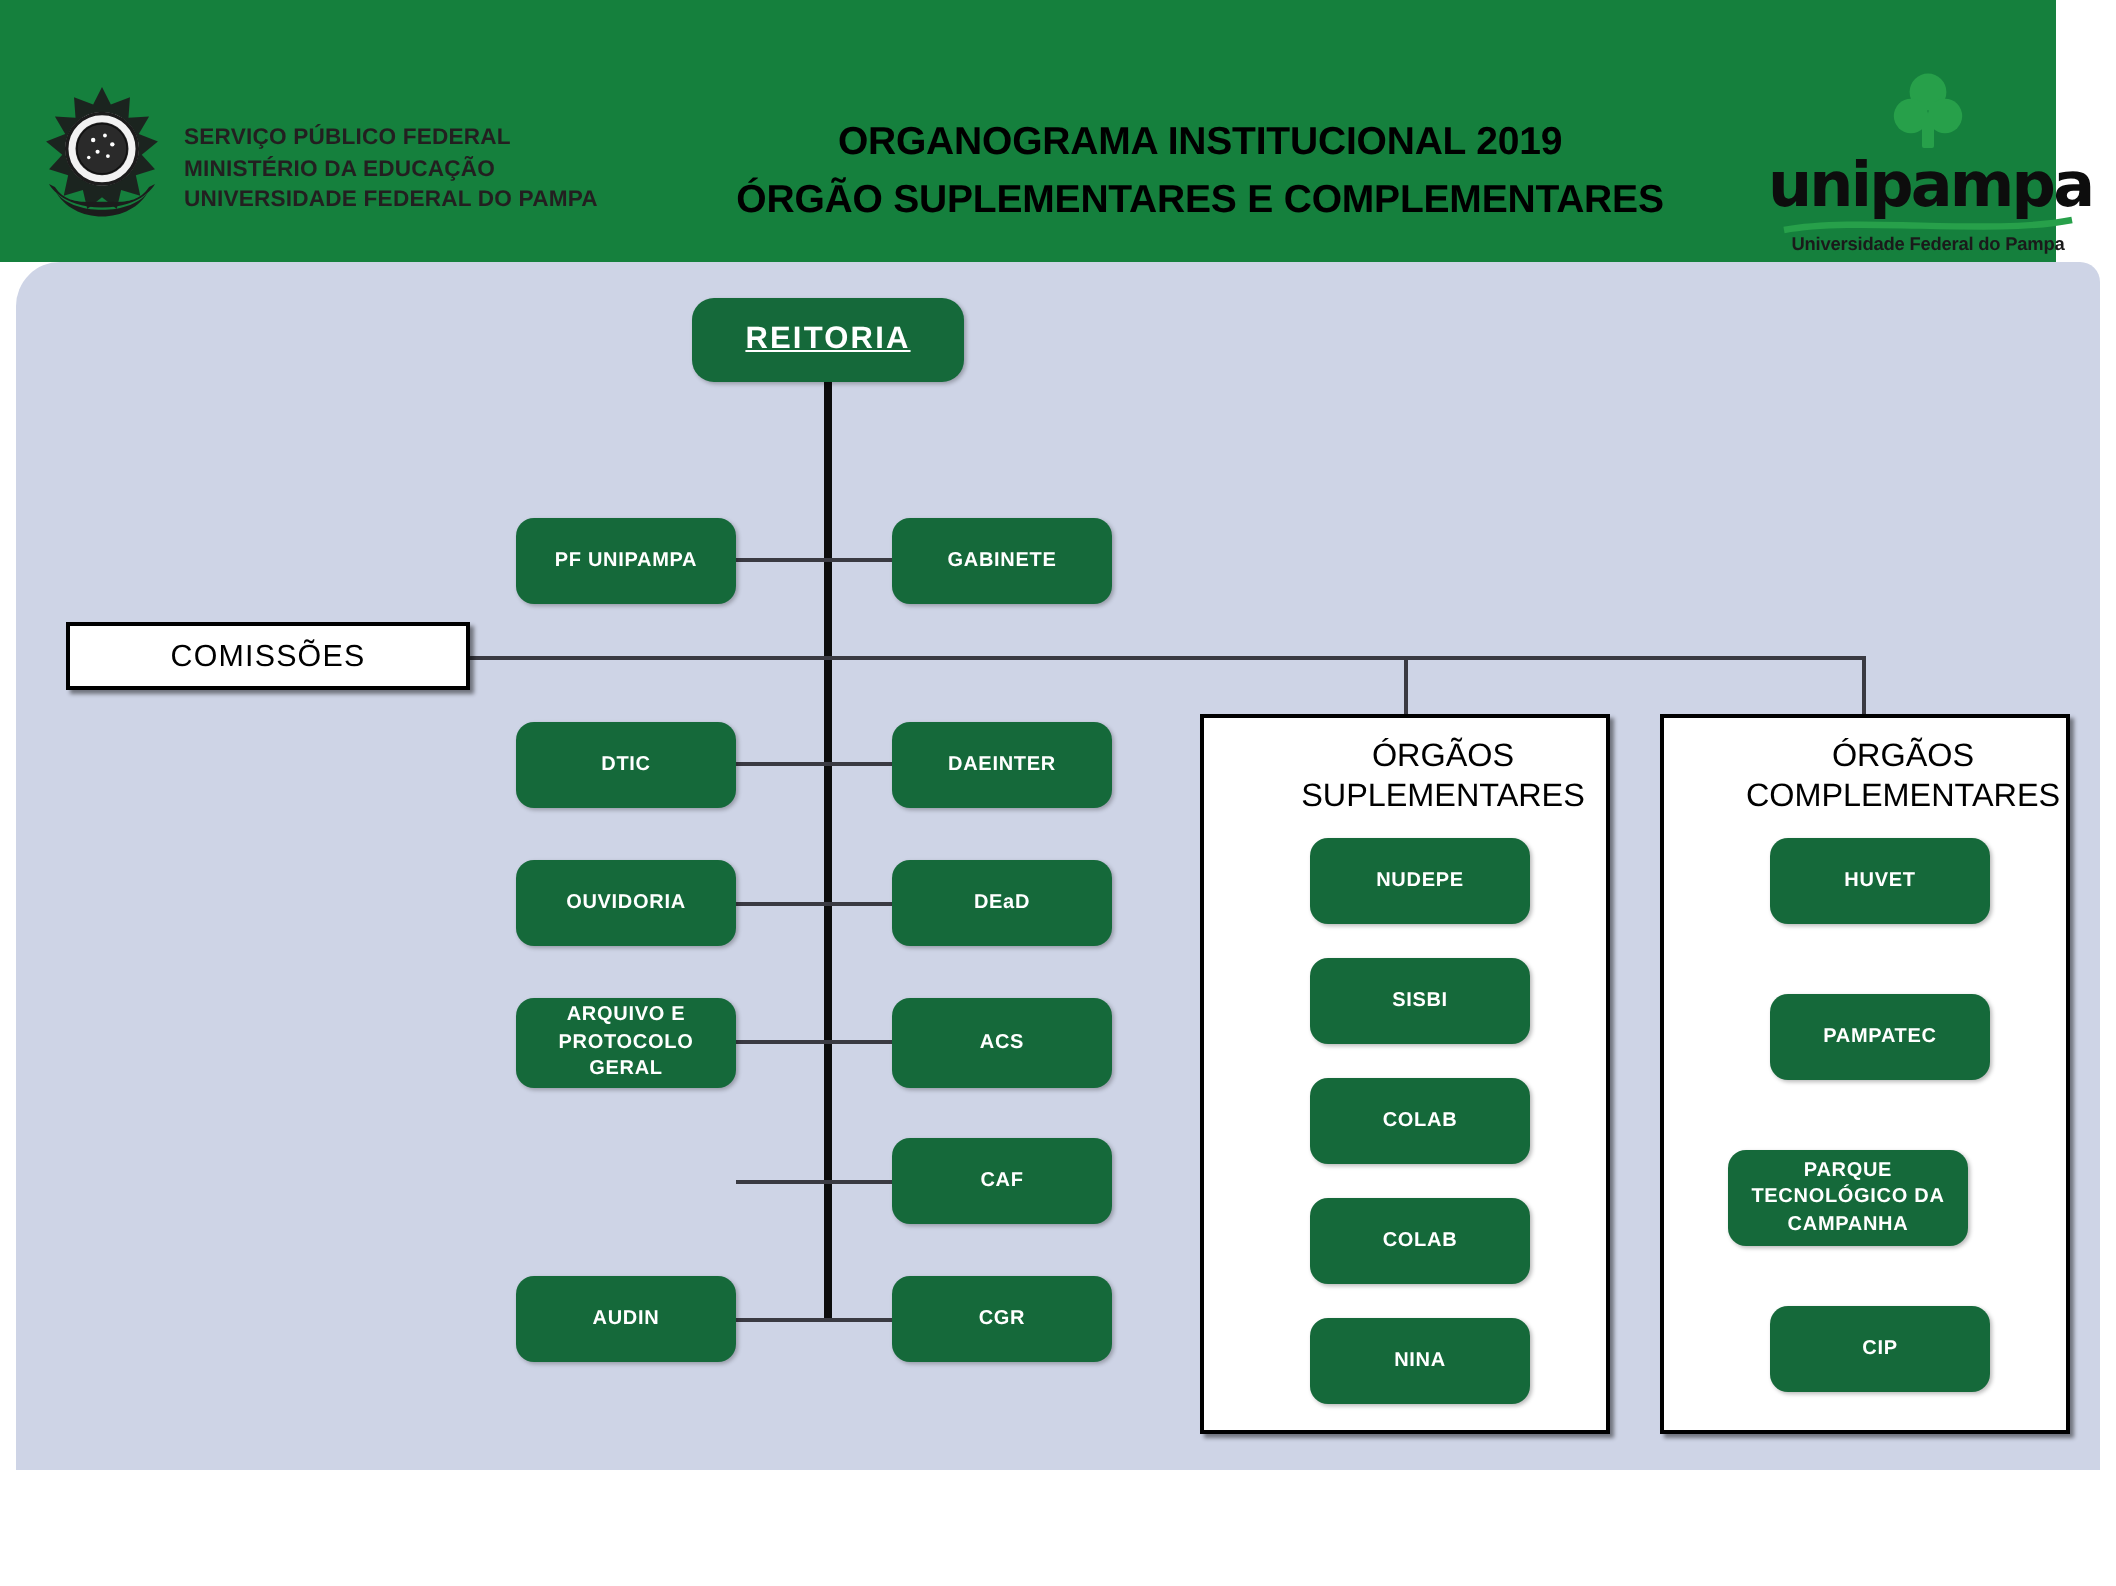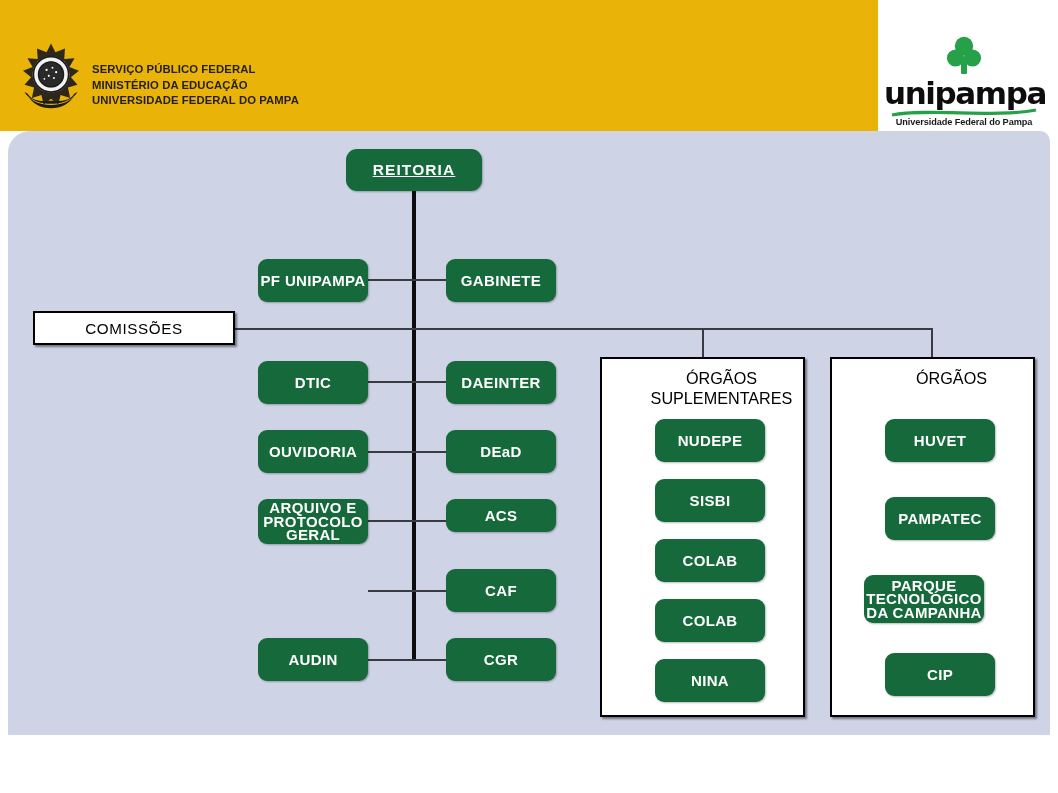--- a/index.html
+++ b/index.html
@@ -20,23 +20,23 @@
     left: 0; top: 0;
     width: 1058px;
     height: 793px;
     background: #ffffff;
   }
 
   
   .header {
     position: absolute;
     left: 0; top: 0;
-    width: 878px;
+    width: 1028px;
     height: 131px;
-    background: #eab308;
+    background: #15803d;
   }
 
   .brasao {
     position: absolute;
     left: 14px;
     top: 42px;
     width: 74px;
     height: 78px;
   }
 
@@ -117,21 +117,21 @@
     position: absolute;
     background: #0c0c0c;
   }
 
   
   .gbox {
     position: absolute;
     background: #15693a;
     border-radius: 9px;
     color: #ffffff;
-    font-size: 15px;
+    font-size: 10px;
     font-weight: bold;
     letter-spacing: 0.35px;
     display: flex;
     align-items: center;
     justify-content: center;
     text-align: center;
     line-height: 13.4px;
     box-sizing: border-box;
     box-shadow: 1px 1px 2px rgba(0,0,0,0.28);
   }
@@ -196,20 +196,24 @@
         <path d="M14 68 C14 68 22 84 50 84 C78 84 86 68 86 68 L82 70 C74 82 62 80 50 80 C38 80 26 82 18 70 Z"></path>
       </g>
     </svg>
 
     <div class="gov-text">
       <div>SERVIÇO PÚBLICO FEDERAL</div>
       <div>MINISTÉRIO DA EDUCAÇÃO</div>
       <div>UNIVERSIDADE FEDERAL DO PAMPA</div>
     </div>
 
+    <div class="title">
+      <div>ORGANOGRAMA INSTITUCIONAL 2019</div>
+      <div>ÓRGÃO SUPLEMENTARES E COMPLEMENTARES</div>
+    </div>
 
     <div class="logo-wrap">
       <svg width="160" height="46" viewBox="0 0 160 46">
         <g fill="#27a04a">
           <circle cx="80" cy="10" r="9.2"></circle>
           <circle cx="71.5" cy="22" r="8.6"></circle>
           <circle cx="88.5" cy="22" r="8.6"></circle>
           <rect x="77" y="22" width="6" height="16" rx="1"></rect>
         </g>
       </svg>
@@ -240,21 +244,21 @@
     <div class="line" style="left:360px; top:250px; width:96px; height:2px;"></div>
     <div class="gbox" style="left:250px; top:230px; width:110px; height:43px;">DTIC</div>
     <div class="gbox" style="left:438px; top:230px; width:110px; height:43px;">DAEINTER</div>
 
     <div class="line" style="left:360px; top:320px; width:96px; height:2px;"></div>
     <div class="gbox" style="left:250px; top:299px; width:110px; height:43px;">OUVIDORIA</div>
     <div class="gbox" style="left:438px; top:299px; width:110px; height:43px;">DEaD</div>
 
     <div class="line" style="left:360px; top:389px; width:96px; height:2px;"></div>
     <div class="gbox" style="left:250px; top:368px; width:110px; height:45px; padding:0 13px;">ARQUIVO E PROTOCOLO GERAL</div>
-    <div class="gbox" style="left:438px; top:368px; width:110px; height:33px;">ACS</div>
+    <div class="gbox" style="left:438px; top:368px; width:110px; height:45px;">ACS</div>
 
     <div class="line" style="left:360px; top:459px; width:96px; height:2px;"></div>
     <div class="gbox" style="left:438px; top:438px; width:110px; height:43px;">CAF</div>
 
     <div class="line" style="left:360px; top:528px; width:96px; height:2px;"></div>
     <div class="gbox" style="left:250px; top:507px; width:110px; height:43px;">AUDIN</div>
     <div class="gbox" style="left:438px; top:507px; width:110px; height:43px;">CGR</div>
 
     <div class="wbox" style="left:592px; top:226px; width:205px; height:360px;">
       <div class="panel-title" style="top:9px;">
@@ -264,20 +268,21 @@
       <div class="gbox" style="left:53px; top:60px; width:110px; height:43px;">NUDEPE</div>
       <div class="gbox" style="left:53px; top:120px; width:110px; height:43px;">SISBI</div>
       <div class="gbox" style="left:53px; top:180px; width:110px; height:43px;">COLAB</div>
       <div class="gbox" style="left:53px; top:240px; width:110px; height:43px;">COLAB</div>
       <div class="gbox" style="left:53px; top:300px; width:110px; height:43px;">NINA</div>
     </div>
 
     <div class="wbox" style="left:822px; top:226px; width:205px; height:360px;">
       <div class="panel-title" style="top:9px;">
         <div>ÓRGÃOS</div>
+        <div>COMPLEMENTARES</div>
       </div>
       <div class="gbox" style="left:53px; top:60px; width:110px; height:43px;">HUVET</div>
       <div class="gbox" style="left:53px; top:138px; width:110px; height:43px;">PAMPATEC</div>
       <div class="gbox" style="left:32px; top:216px; width:120px; height:48px; padding:0 4px;">PARQUE TECNOLÓGICO DA CAMPANHA</div>
       <div class="gbox" style="left:53px; top:294px; width:110px; height:43px;">CIP</div>
     </div>
 
   </div>
 </div>
 

